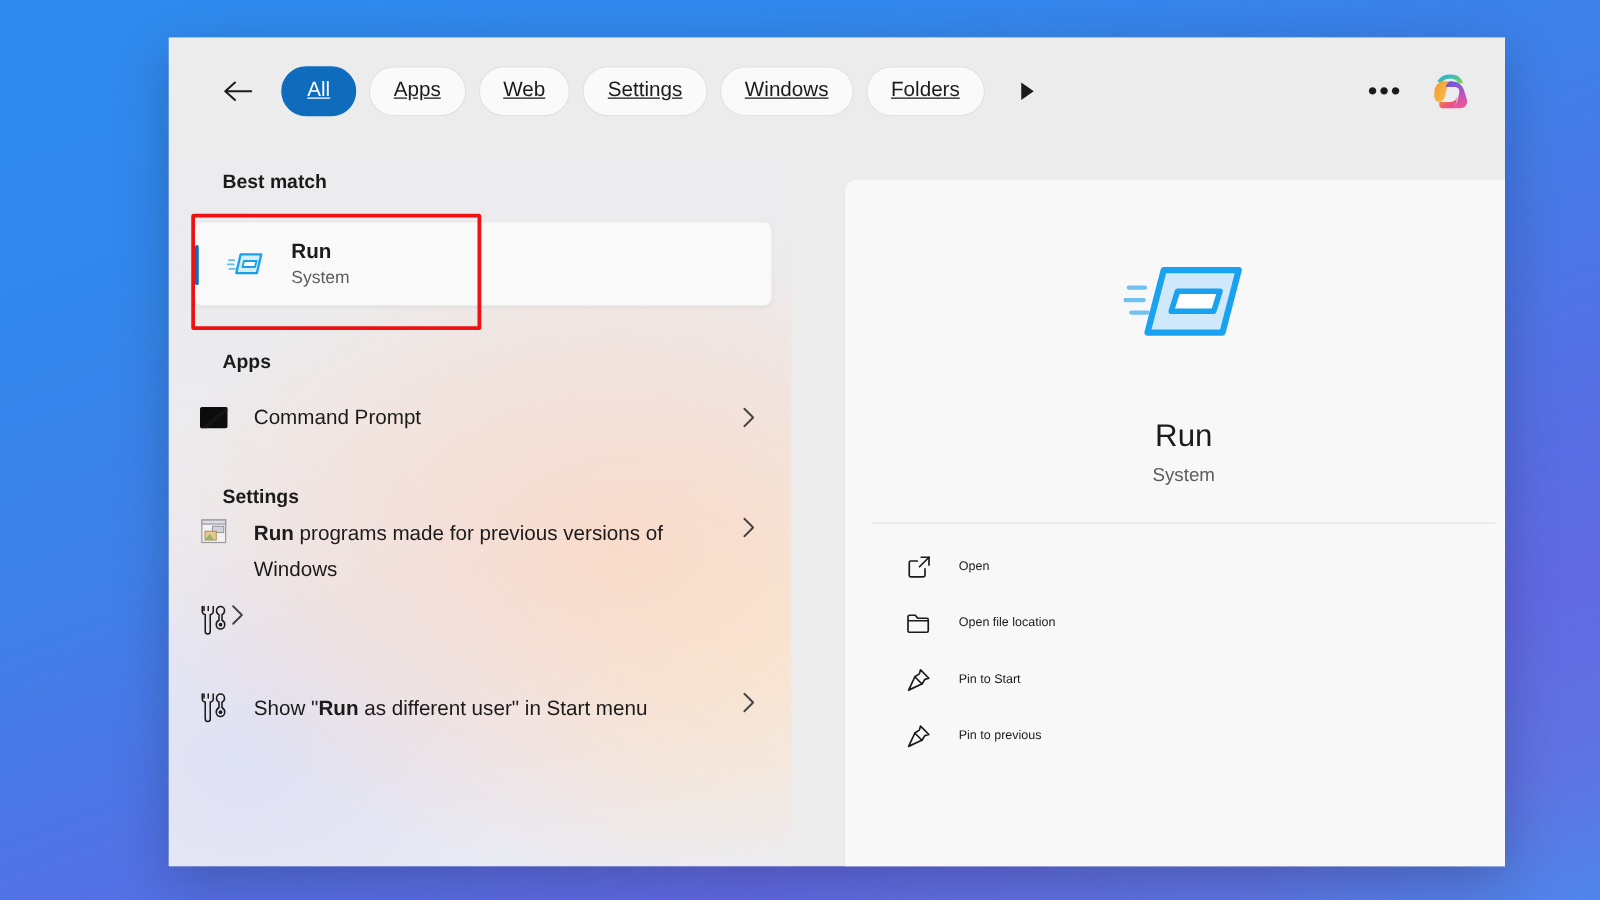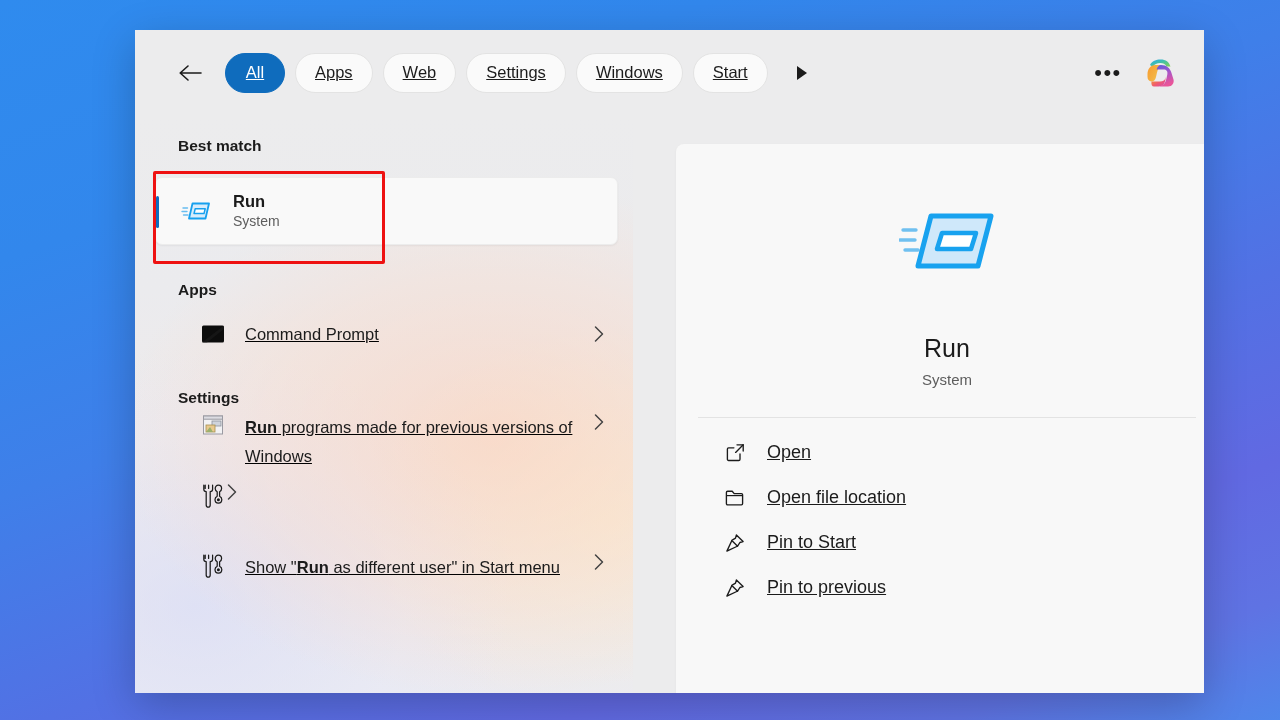--- a/index.html
+++ b/index.html
@@ -224,25 +224,24 @@
     border: 3px solid #ee1111;
     border-radius: 2px;
     pointer-events: none;
     z-index: 5;
   }
 
   
   .result-row {
     display: flex;
     align-items: center;
-    padding-left: 65px;
+    padding-left: 23px;
     padding-right: 28px;
     min-height: 54px;
     cursor: pointer;
-    text-decoration: underline;
   }
   .row-icon {
     width: 26px;
     flex: 0 0 26px;
     display: flex;
     align-items: center;
     justify-content: center;
   }
   .row-text {
     margin-left: 19px;
@@ -323,23 +322,22 @@
   .action-icon {
     width: 22px;
     flex: 0 0 22px;
     display: flex;
     align-items: center;
     justify-content: center;
     color: #1b1b1b;
   }
   .action-label {
     margin-left: 21px;
-    font-size: 18px;
-    color: #1b1b1b;
-    text-decoration: underline;
+    font-size: 10px;
+    color: #1b1b1b;
   }
 </style>
 </head>
 <body>
 
 <div id="desktop">
 
   <div id="search-window">
 
     <div id="filter-bar">
@@ -348,21 +346,21 @@
         <svg width="26" height="20" viewBox="0 0 26 20">
           <path d="M11 3 L3.2 10 L11 17 M3.4 10 L24 10" fill="none" stroke="#1b1b1b" stroke-width="1.6" stroke-linecap="round" stroke-linejoin="round"></path>
         </svg>
       </div>
 
       <div class="chip active">All</div>
       <div class="chip">Apps</div>
       <div class="chip">Web</div>
       <div class="chip">Settings</div>
       <div class="chip">Windows</div>
-      <div class="chip">Start</div>
+      <div class="chip">Folders</div>
 
       <div id="chip-overflow">
         <svg width="14" height="16" viewBox="0 0 14 16">
           <path d="M2 1 L12 8 L2 15 Z" fill="#1b1b1b"></path>
         </svg>
       </div>
 
       <div id="header-spacer"></div>
 
       <div id="more-button">•••</div>

